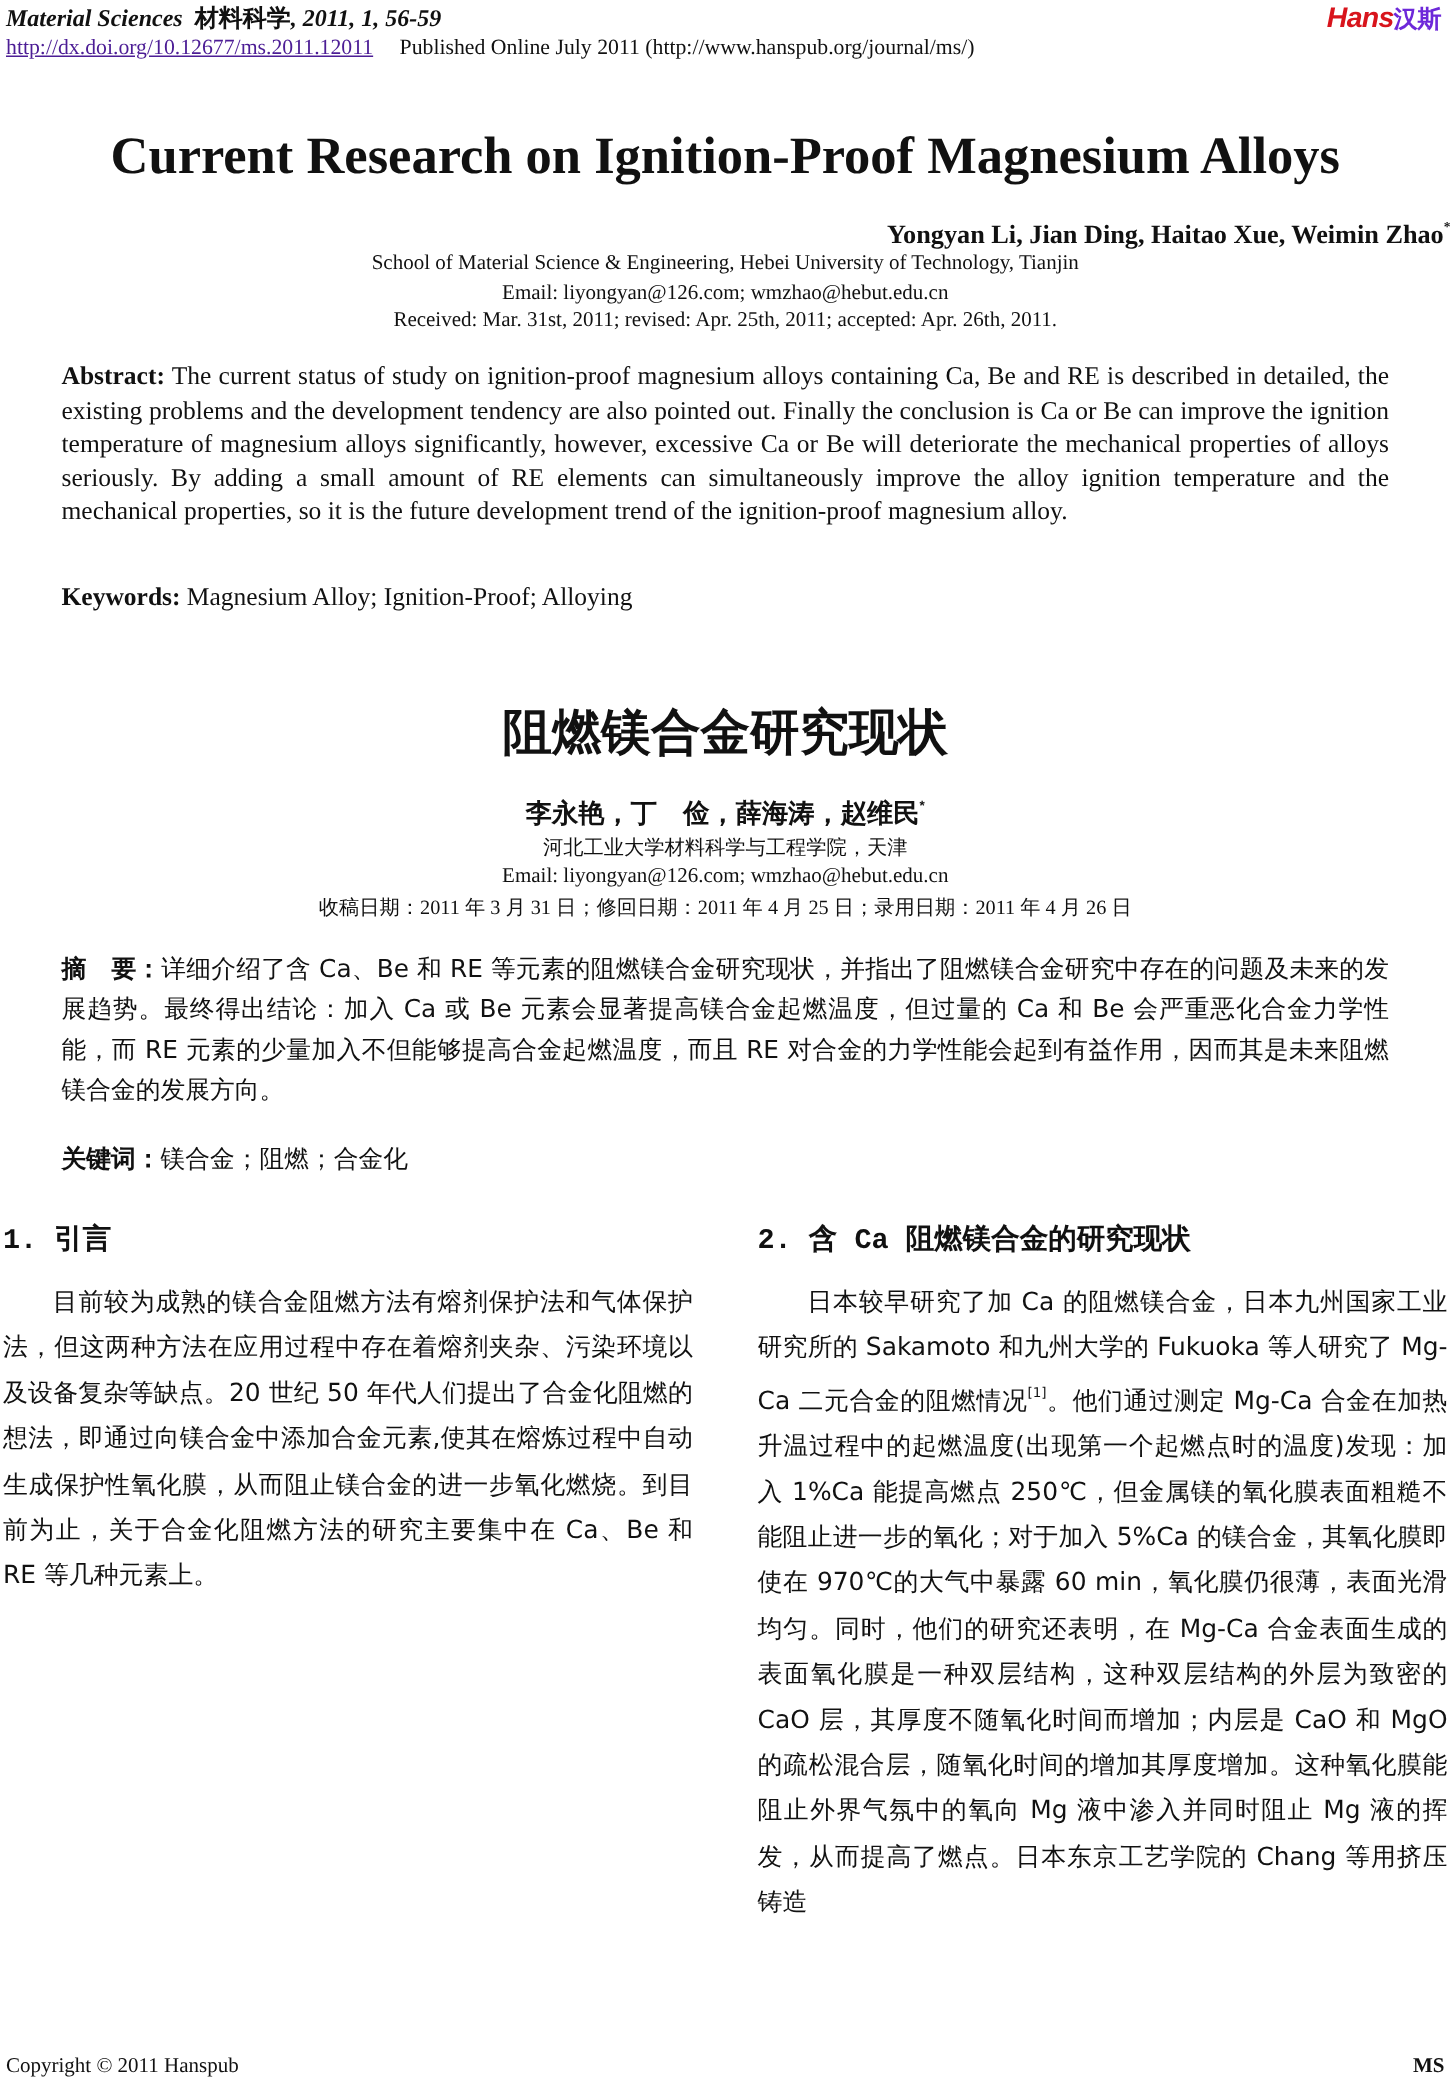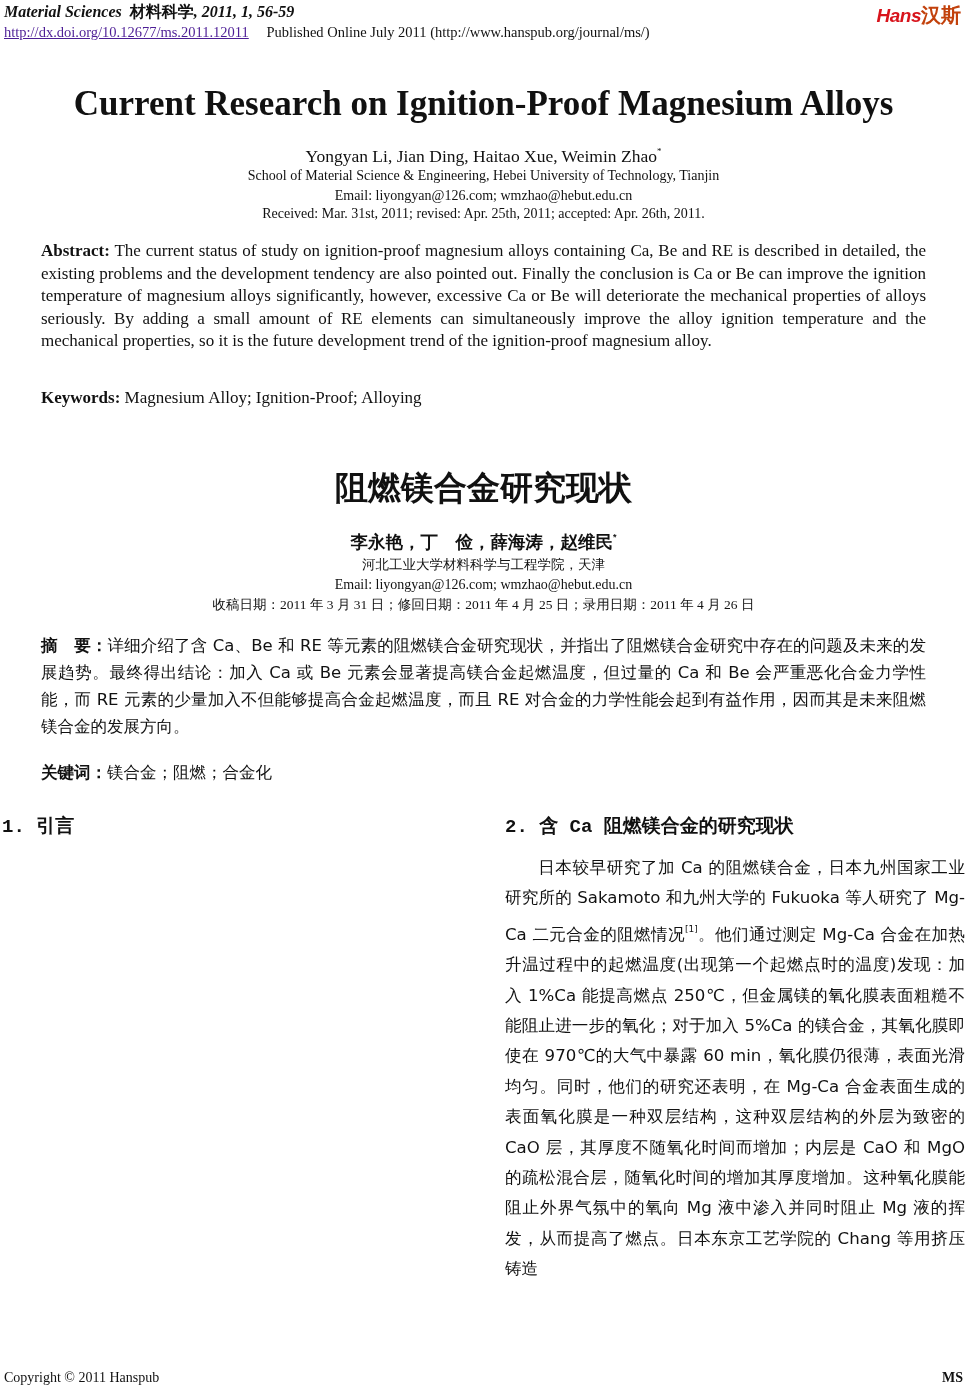--- a/index.html
+++ b/index.html
@@ -8,24 +8,24 @@
     font-family: "Liberation Serif", "DejaVu Serif", serif; color: #111;
   }
   .abs { position: absolute; }
   .journal-line { left: 4px; top: 2px; font-size: 16px; font-weight: bold; font-style: italic; white-space: nowrap; }
   .journal-line .cn { font-style: normal; }
   .doi-line { left: 4px; top: 24px; font-size: 14.5px; white-space: nowrap; }
   .doi-line a { color: #4c1d95; text-decoration: underline; }
   .doi-line .pub { margin-left: 14px; }
   .logo { right: 6px; top: 2px; font-size: 19px; font-weight: bold; white-space: nowrap; }
   .logo .hans { color: #d8141c; font-family: "Liberation Sans", sans-serif; font-style: italic; letter-spacing: -0.5px; }
-  .logo .cn { color: #c2410c; font-family: Liberation Mono, monospace; font-size: 20px; }
+  .logo .cn { color: #6d28d9; font-family: Liberation Mono, monospace; font-size: 16px; }
   .title { left: 0; width: 967px; top: 84px; text-align: center; font-size: 35px; font-weight: bold; }
   .center { left: 0; width: 967px; text-align: center; }
-  .authors { top: 146px; font-size: 17.5px; font-weight: normal; }
+  .authors { top: 146px; font-size: 17.5px; font-weight: bold; text-align: right; }
   sup { font-size: 9px; vertical-align: 8px; }
   .small { font-size: 14px; }
   .affil { top: 168px; }
   .email { top: 188px; }
   .dates { top: 206px; }
   .abstract {
     left: 41px; width: 885px; top: 240px; font-size: 17px; line-height: 22.6px;
     text-align: justify;
   }
   .keywords { left: 41px; top: 388px; font-size: 17px; }
@@ -88,20 +88,21 @@
 
 <div class="abs cn-abstract">
   <span class="label-bold">摘　要：</span><span>详细介绍了含 Ca、Be 和 RE 等元素的阻燃镁合金研究现状，并指出了阻燃镁合金研究中存在的问题及未来的发展趋势。最终得出结论：加入 Ca 或 Be 元素会显著提高镁合金起燃温度，但过量的 Ca 和 Be 会严重恶化合金力学性能，而 RE 元素的少量加入不但能够提高合金起燃温度，而且 RE 对合金的力学性能会起到有益作用，因而其是未来阻燃镁合金的发展方向。</span>
 </div>
 <div class="abs cn-keywords">
   <span class="label-bold">关键词：</span><span>镁合金；阻燃；合金化</span>
 </div>
 
 <div class="abs col col-left">
   <div class="sec-head">1. 引言</div>
+  <p>目前较为成熟的镁合金阻燃方法有熔剂保护法和气体保护法，但这两种方法在应用过程中存在着熔剂夹杂、污染环境以及设备复杂等缺点。20 世纪 50 年代人们提出了合金化阻燃的想法，即通过向镁合金中添加合金元素,使其在熔炼过程中自动生成保护性氧化膜，从而阻止镁合金的进一步氧化燃烧。到目前为止，关于合金化阻燃方法的研究主要集中在 Ca、Be 和 RE 等几种元素上。</p>
 </div>
 
 <div class="abs col col-right">
   <div class="sec-head">2. 含 Ca 阻燃镁合金的研究现状</div>
   <p><span>日本较早研究了加 Ca 的阻燃镁合金，日本九州国家工业研究所的 Sakamoto 和九州大学的 Fukuoka 等人研究了 Mg-Ca 二元合金的阻燃情况</span><sup>[1]</sup><span>。他们通过测定 Mg-Ca 合金在加热升温过程中的起燃温度(出现第一个起燃点时的温度)发现：加入 1%Ca 能提高燃点 250℃，但金属镁的氧化膜表面粗糙不能阻止进一步的氧化；对于加入 5%Ca 的镁合金，其氧化膜即使在 970℃的大气中暴露 60 min，氧化膜仍很薄，表面光滑均匀。同时，他们的研究还表明，在 Mg-Ca 合金表面生成的表面氧化膜是一种双层结构，这种双层结构的外层为致密的 CaO 层，其厚度不随氧化时间而增加；内层是 CaO 和 MgO 的疏松混合层，随氧化时间的增加其厚度增加。这种氧化膜能阻止外界气氛中的氧向 Mg 液中渗入并同时阻止 Mg 液的挥发，从而提高了燃点。日本东京工艺学院的 Chang 等用挤压铸造</span></p>
 </div>
 
 <div class="abs footer-left">Copyright © 2011 Hanspub</div>
 <div class="abs footer-right">MS</div>
 

